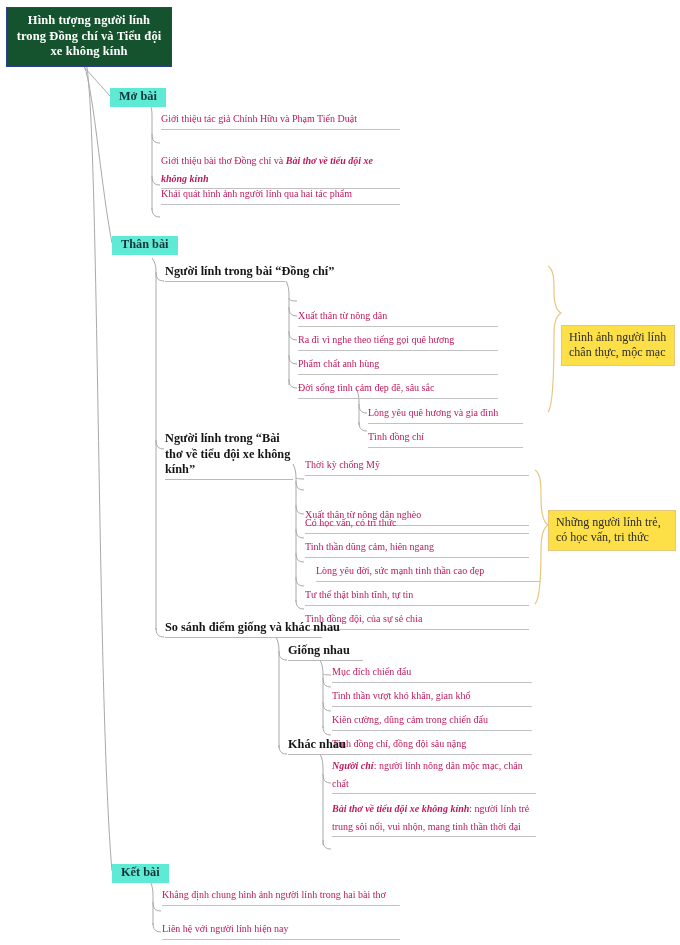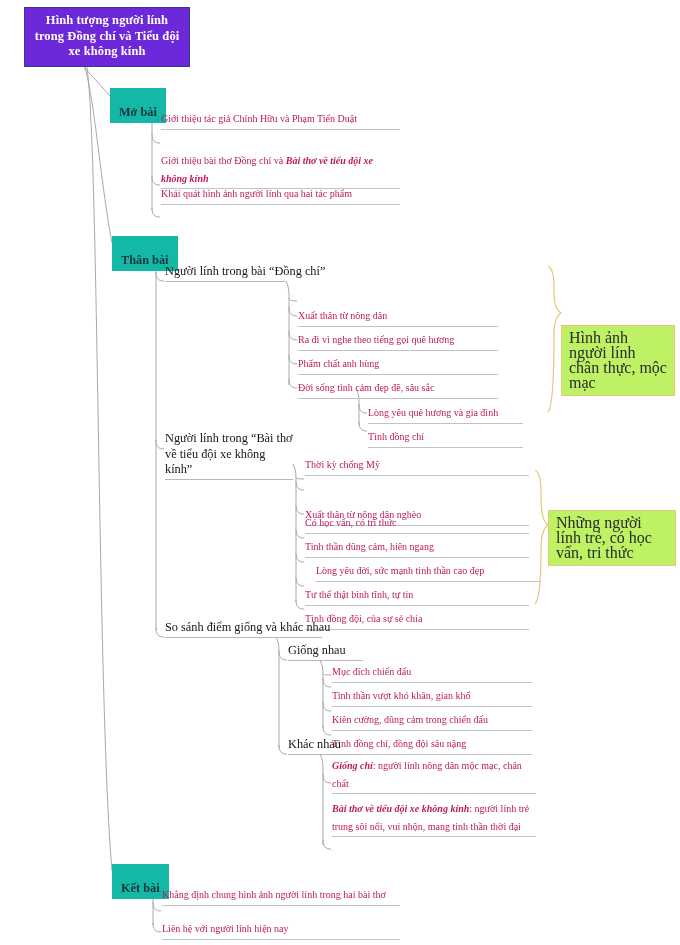--- a/index.html
+++ b/index.html
@@ -27,44 +27,43 @@
     width: 680px;
     height: 945px;
     pointer-events: none;
   }
   .node {
     position: absolute;
     box-sizing: border-box;
   }
   
   .root-node {
-    background: #6d28d9;
+    background: #14532d;
     border: 1px solid #2a3f90;
     color: #ffffff;
     font-weight: bold;
     font-size: 12.5px;
     line-height: 15.5px;
     text-align: center;
     padding: 5px 7px 6px 7px;
     letter-spacing: 0.1px;
-    margin-left: 18px;
   }
   
   .chip {
-    background: #14b8a6;
+    background: #5eead4;
     color: #15343a;
     font-weight: bold;
     font-size: 12.3px;
     line-height: 16px;
-    padding: 16px 9px 3px 9px;
+    padding: 0 9px 3px 9px;
     white-space: nowrap;
   }
   
   .heading {
-    font-weight: normal;
+    font-weight: bold;
     font-size: 12.3px;
     line-height: 15.5px;
     color: #161616;
     padding-bottom: 1px;
   }
   .heading.underlined {
     border-bottom: 1px solid #b9b9b9;
   }
   
   .leaf {
@@ -73,23 +72,23 @@
     color: #be185d;
     border-bottom: 1px solid #c2c2c2;
     padding-bottom: 1px;
   }
   .leaf .it {
     font-style: italic;
     font-weight: bold;
   }
   
   .callout {
-    background: #bef264;
+    background: #fde047;
     border: 1px solid #e7c77d;
-    font-size: 16px;
+    font-size: 12px;
     line-height: 15px;
     color: #2a2a2a;
     padding: 4px 6px 5px 7px;
     box-sizing: border-box;
   }
 </style>
 </head>
 <body>
 
 <div id="canvas">
@@ -240,21 +239,21 @@
   <div class="node leaf" style="left:332px; top:711px; width:200px;">
     <span>Kiên cường, dũng cảm trong chiến đấu</span>
   </div>
   <div class="node leaf" style="left:332px; top:735px; width:200px;">
     <span>Tình đồng chí, đồng đội sâu nặng</span>
   </div>
 
   <div class="node heading underlined" style="left:288px; top:737px; width:72px; white-space:nowrap;">Khác nhau</div>
 
   <div class="node leaf" style="left:332px; top:757px; width:204px;">
-    <span class="it">Giống chí</span><span>: người lính nông dân mộc mạc, chân chất</span>
+    <span class="it">Người chí</span><span>: người lính nông dân mộc mạc, chân chất</span>
   </div>
   <div class="node leaf" style="left:332px; top:800px; width:204px;">
     <span class="it">Bài thơ về tiểu đội xe không kính</span><span>: người lính trẻ trung sôi nổi, vui nhộn, mang tinh thần thời đại</span>
   </div>
 
   <div class="node chip" style="left:112px; top:864px;">Kết bài</div>
 
   <div class="node leaf" style="left:162px; top:886px; width:238px;">
     <span>Khẳng định chung hình ảnh người lính trong hai bài thơ</span>
   </div>

